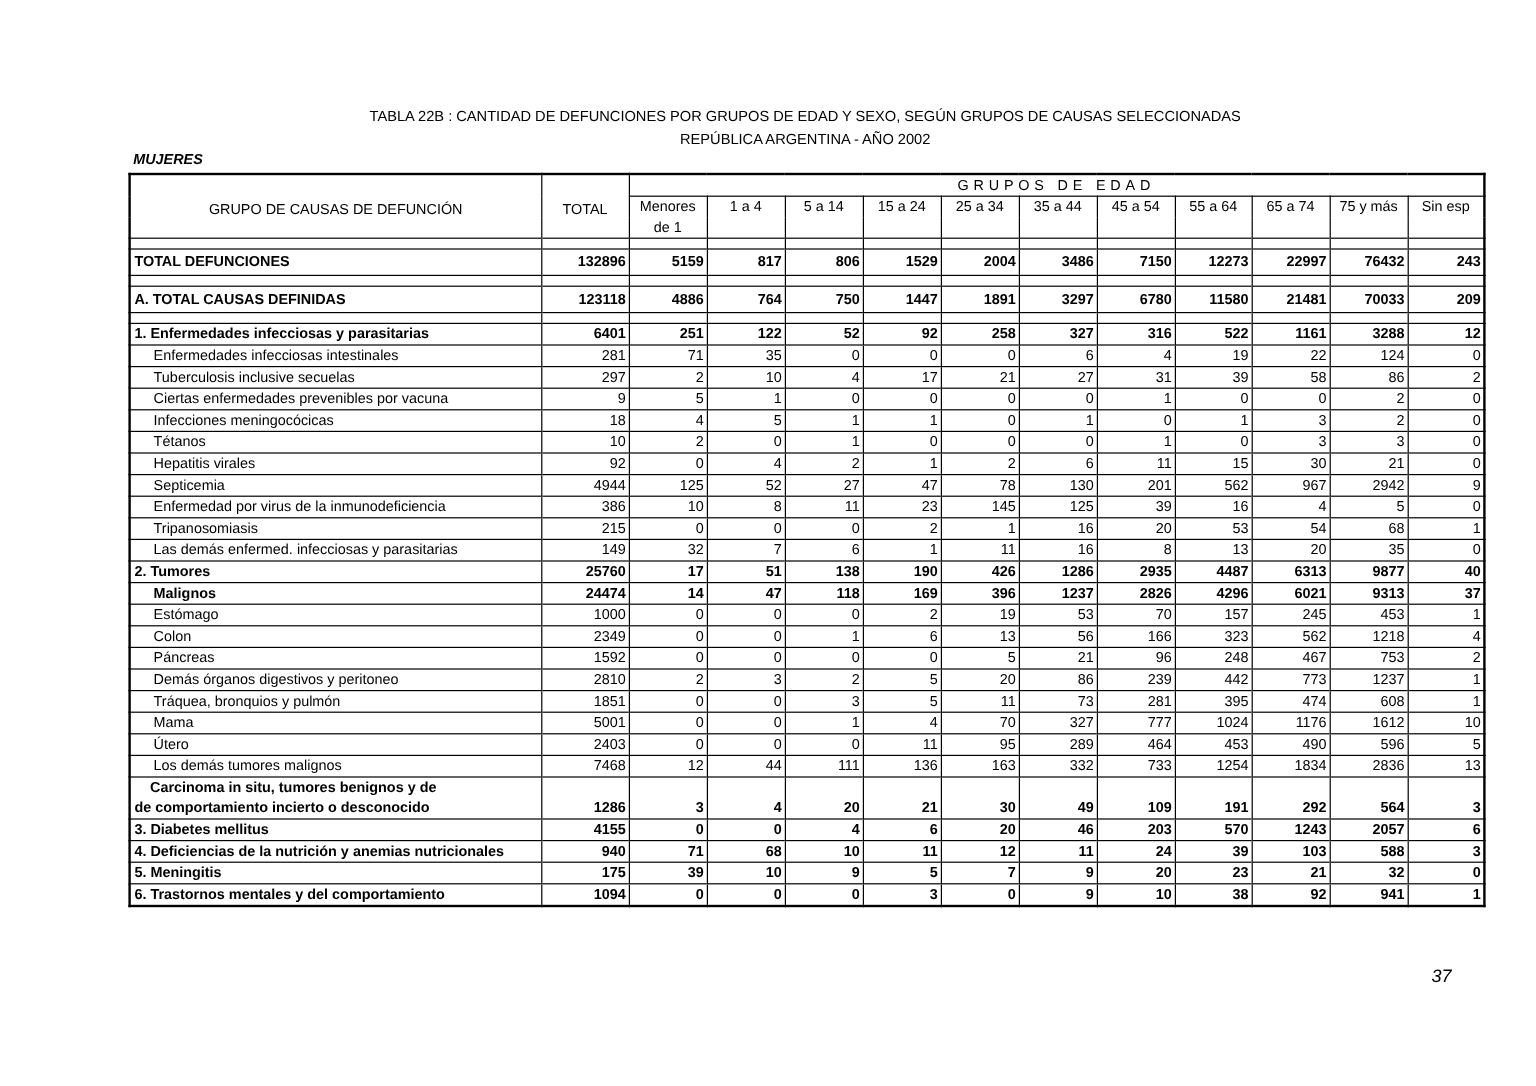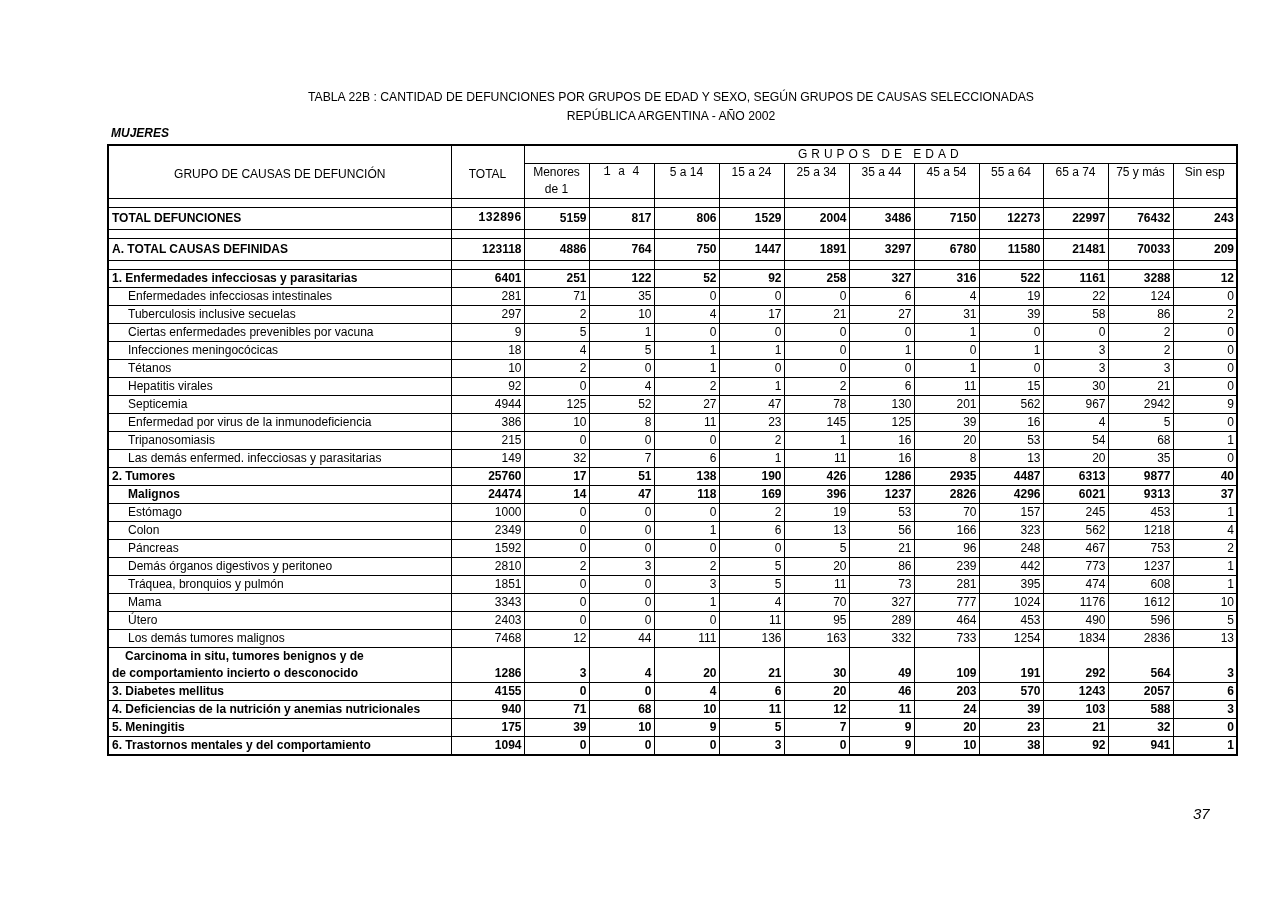--- a/index.html
+++ b/index.html
@@ -47,21 +47,21 @@
       <col style="width:64px">
   </colgroup>
   <tbody id="tbody">
     <tr class="hdr">
       <td rowspan="3" style="vertical-align:top;padding-top:20px;">GRUPO DE CAUSAS DE DEFUNCIÓN</td>
       <td rowspan="3" style="vertical-align:top;padding-top:20px;">TOTAL</td>
       <td colspan="11" class="hdr-grupo">GRUPOS DE EDAD</td>
     </tr>
     <tr class="hdr" id="age-hdr">
         <td style="border-top: 1.4px solid rgb(0, 0, 0);">Menores</td>
-        <td style="border-top: 1.4px solid rgb(0, 0, 0); font-family: Liberation Mono, monospace;">1 a 4</td>
+        <td style="border-top: 1.4px solid rgb(0, 0, 0);">1 a 4</td>
         <td style="border-top: 1.4px solid rgb(0, 0, 0);">5 a 14</td>
         <td style="border-top: 1.4px solid rgb(0, 0, 0); text-align: center;">15 a 24</td>
         <td style="border-top: 1.4px solid rgb(0, 0, 0);">25 a 34</td>
         <td style="border-top: 1.4px solid rgb(0, 0, 0);">35 a 44</td>
         <td style="border-top: 1.4px solid rgb(0, 0, 0);">45 a 54</td>
         <td style="border-top: 1.4px solid rgb(0, 0, 0); margin-left: 11px;">55 a 64</td>
         <td style="border-top: 1.4px solid rgb(0, 0, 0);">65 a 74</td>
         <td style="border-top: 1.4px solid rgb(0, 0, 0);">75 y más</td>
         <td style="border-top: 1.4px solid rgb(0, 0, 0);">Sin esp</td>
       </tr>
@@ -88,21 +88,21 @@
         <td></td>
         <td></td>
         <td></td>
         <td></td>
         <td></td>
         <td></td>
         <td></td>
       </tr>
       <tr class="r bold">
         <td class="lbl" style="height: 21px; line-height: 21px;">TOTAL DEFUNCIONES</td>
-        <td class="num" style="height: 21px; line-height: 21px; font-family: Liberation Mono, monospace;">132896</td>
+        <td class="num" style="height: 21px; line-height: 21px;">132896</td>
         <td class="num" style="height: 21px; line-height: 21px;">5159</td>
         <td class="num" style="height: 21px; line-height: 21px;">817</td>
         <td class="num" style="height: 21px; line-height: 21px;">806</td>
         <td class="num" style="height: 21px; line-height: 21px;">1529</td>
         <td class="num" style="height: 21px; line-height: 21px;">2004</td>
         <td class="num" style="height: 21px; line-height: 21px;">3486</td>
         <td class="num" style="height: 21px; line-height: 21px;">7150</td>
         <td class="num" style="height: 21px; line-height: 21px;">12273</td>
         <td class="num" style="height: 21px; line-height: 21px; margin-top: 47px;">22997</td>
         <td class="num" style="height: 21px; line-height: 21px;">76432</td>
@@ -418,21 +418,21 @@
         <td class="num">11</td>
         <td class="num">73</td>
         <td class="num">281</td>
         <td class="num">395</td>
         <td class="num">474</td>
         <td class="num">608</td>
         <td class="num">1</td>
       </tr>
       <tr class="r">
         <td class="lbl ind">Mama</td>
-        <td class="num">3343</td>
+        <td class="num">5001</td>
         <td class="num">0</td>
         <td class="num">0</td>
         <td class="num">1</td>
         <td class="num">4</td>
         <td class="num">70</td>
         <td class="num">327</td>
         <td class="num">777</td>
         <td class="num">1024</td>
         <td class="num">1176</td>
         <td class="num">1612</td>

